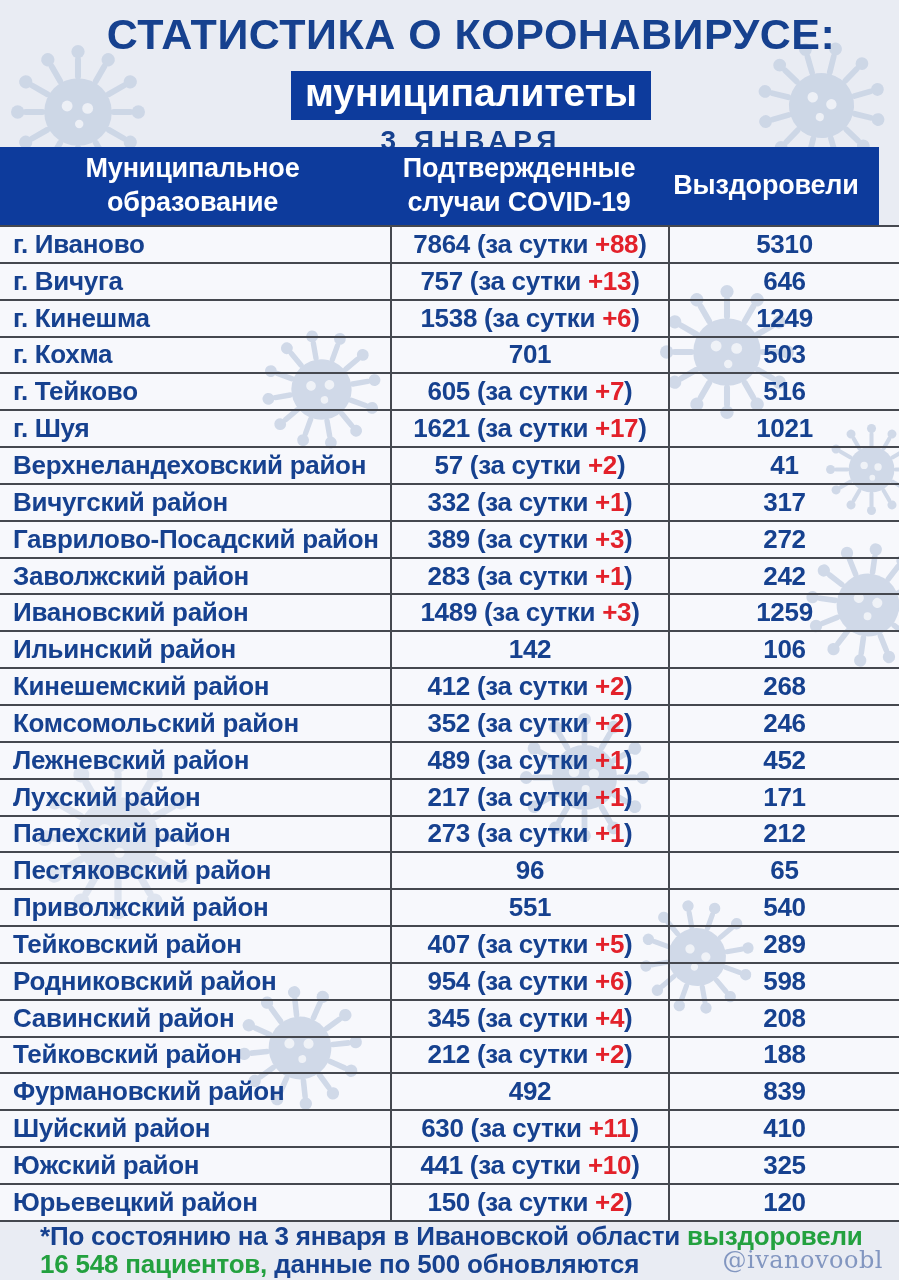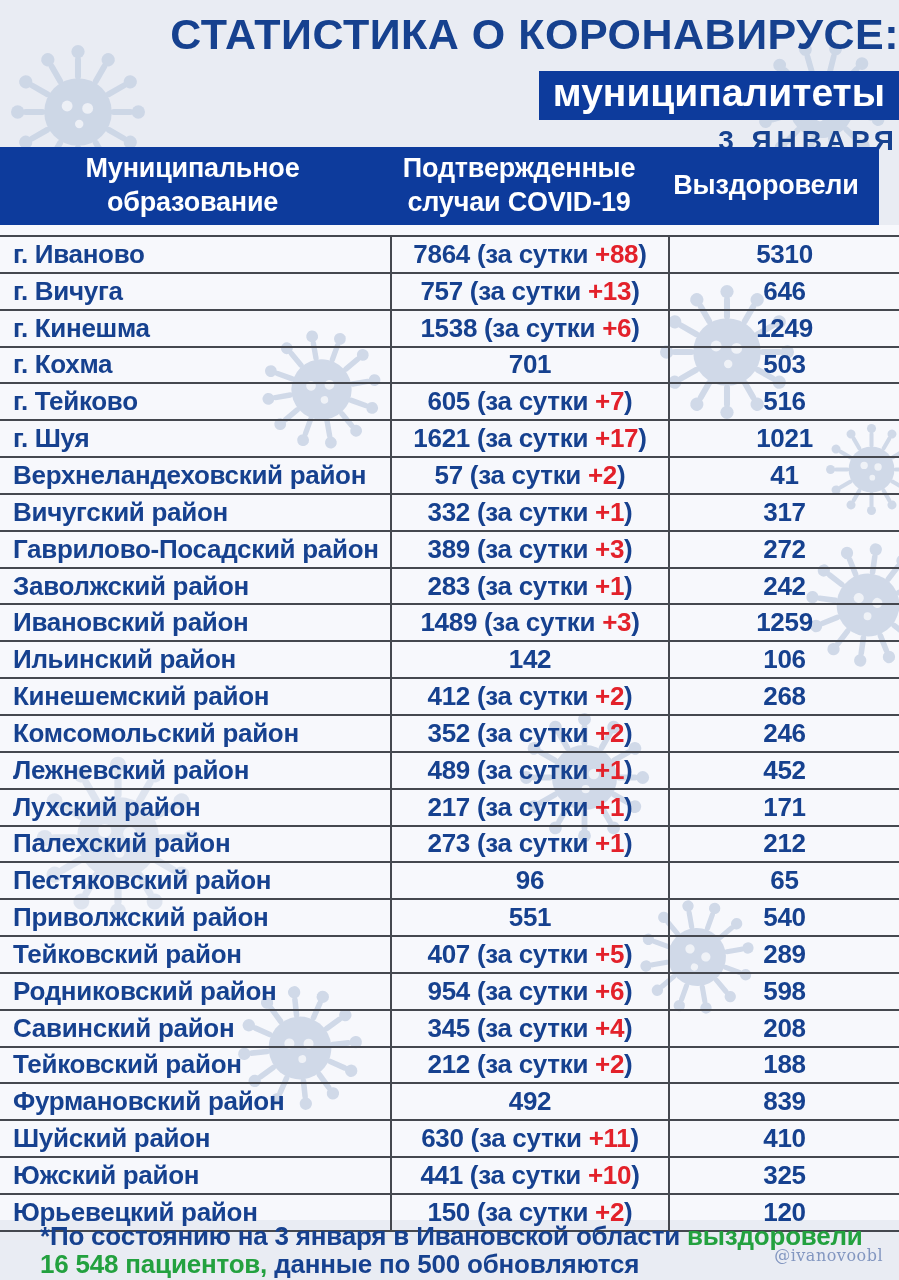--- a/index.html
+++ b/index.html
@@ -17,21 +17,21 @@
   body{
     width:899px;height:1280px;
     background:var(--page-bg);
     font-family:"Liberation Sans",sans-serif;
     font-weight:700;
     color:var(--blue);
   }
   .page{position:relative;width:899px;height:1280px;overflow:hidden;}
 
   
-  .header-block{position:relative;z-index:2;text-align:right;padding-top:11px;padding-left:43px;}
+  .header-block{position:relative;z-index:2;text-align:center;padding-top:11px;padding-left:43px;}
   .title{font-size:43px;line-height:1.08;letter-spacing:0.5px;}
   .badge{display:inline-block;background:var(--header-bg);color:#fff;
          font-size:39px;line-height:1.1;padding:1px 14px 5px;margin-top:14px;}
   .date{font-size:28px;letter-spacing:5px;margin-top:5px;}
 
   
   .table-bg{position:absolute;left:0;top:225px;width:899px;height:995px;
             background:var(--row-bg);z-index:0;}
   .virus-layer{position:absolute;inset:0;z-index:1;pointer-events:none;}
   .virus{position:absolute;color:var(--virus);opacity:.8;}
@@ -45,37 +45,37 @@
   .v8{left:33px;top:753px;width:170px;height:170px;opacity:.5;}
   .v9{left:637px;top:897px;width:120px;height:120px;transform:rotate(20deg);}
   .v10{left:235px;top:983px;width:130px;height:130px;transform:rotate(-6deg);}
 
   
   .table{position:absolute;left:0;top:147px;width:899px;z-index:2;}
   .thead{display:grid;grid-template-columns:385px 268px 226px;height:78px;}
   .th{background:var(--header-bg);color:#fff;display:flex;align-items:center;
       justify-content:center;text-align:center;font-size:27px;line-height:1.25;
       letter-spacing:-0.2px;}
-  .tbody{border-bottom:2px solid var(--border);margin-top:10px;}
+  .tbody{border-bottom:2px solid var(--border);}
   .trow{display:grid;grid-template-columns:390px 278px 231px;height:36.85px;
         border-top:2px solid var(--border);box-sizing:border-box;}
   .tcell{display:flex;align-items:center;justify-content:center;
          font-size:26px;letter-spacing:-0.3px;white-space:nowrap;overflow:hidden;}
   .tcell.name{justify-content:flex-start;padding-left:13px;}
   .tcell.confirmed,.tcell.recovered{border-left:2px solid var(--border);}
   .delta{color:var(--red);}
 
   
   .footer{position:absolute;left:0;top:1222px;width:899px;height:58px;z-index:2;
           font-size:26px;letter-spacing:-0.2px;}
   .fn-line{padding-left:40px;line-height:28px;white-space:nowrap;}
   .green{color:var(--green);}
   .watermark{position:absolute;right:16px;top:24px;
              font-family:"DejaVu Serif",serif;font-weight:500;
-             font-size:16px;color:var(--wm);letter-spacing:0.5px;}
+             font-size:24px;color:var(--wm);letter-spacing:0.5px;}
 </style>
 </head>
 <body>
 
 <div class="page">
 
   <svg width="0" height="0" style="position:absolute">
     <defs>
       <g id="spike" fill="currentColor">
         <rect x="-2.5" y="27" width="5" height="19" rx="2.5"></rect>

